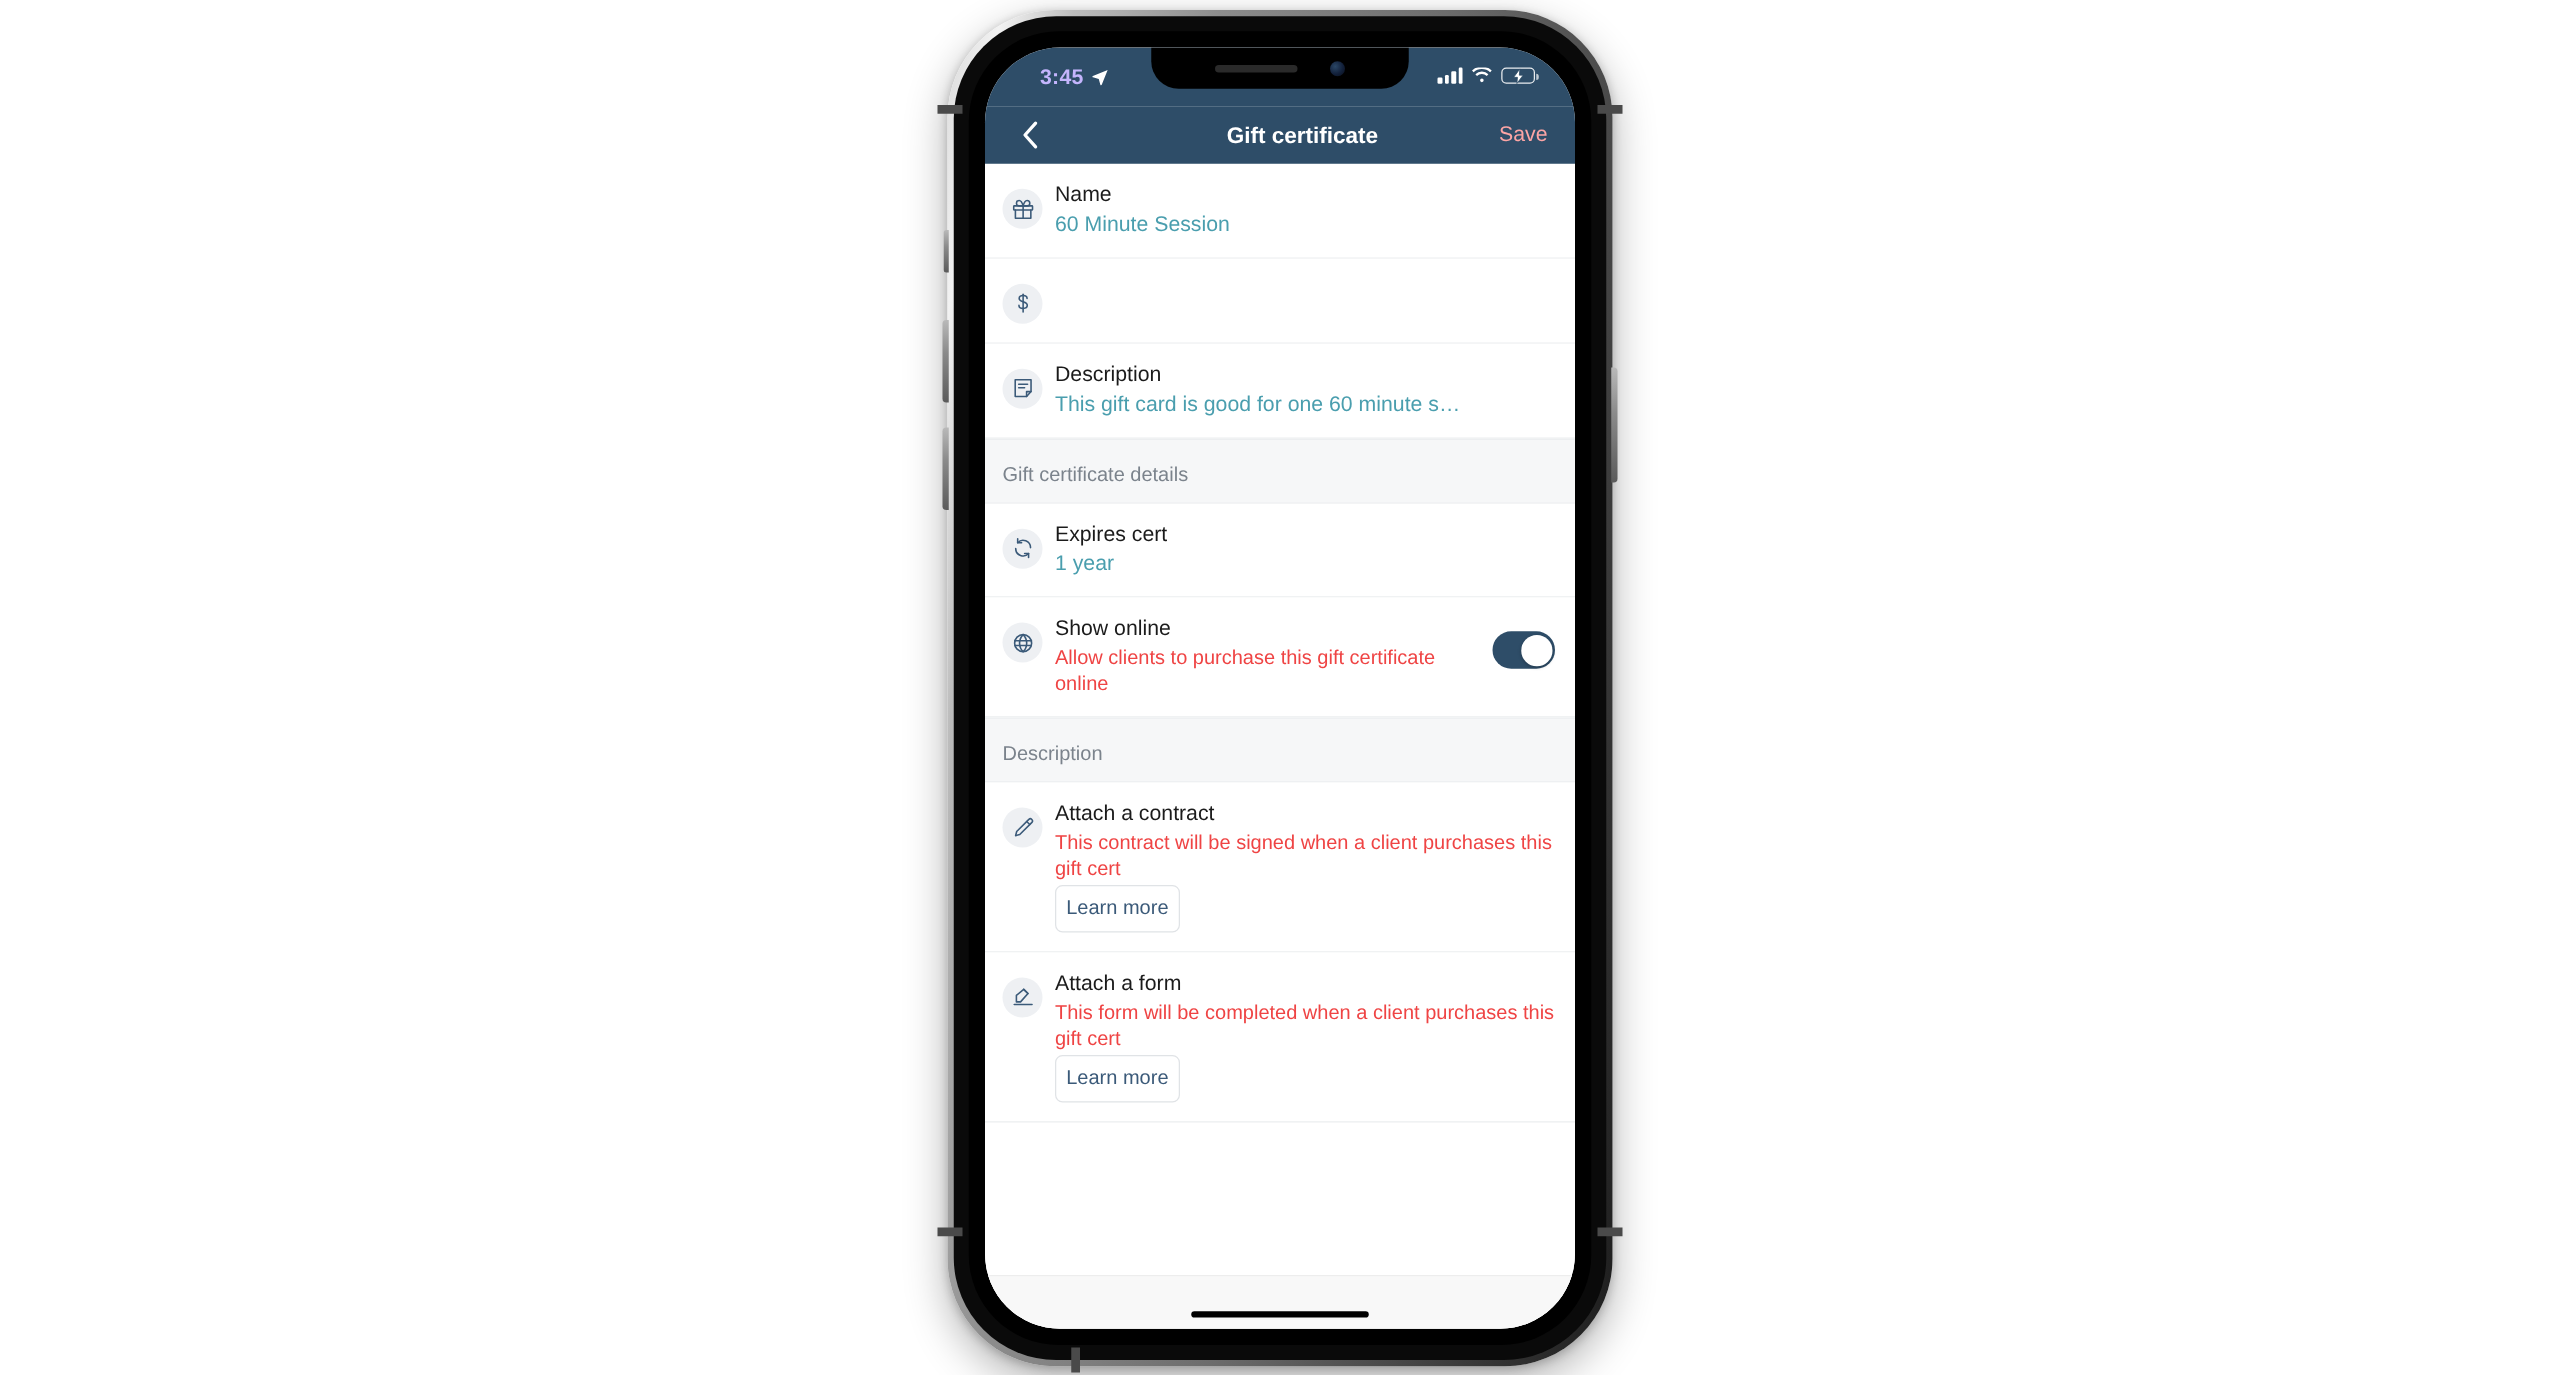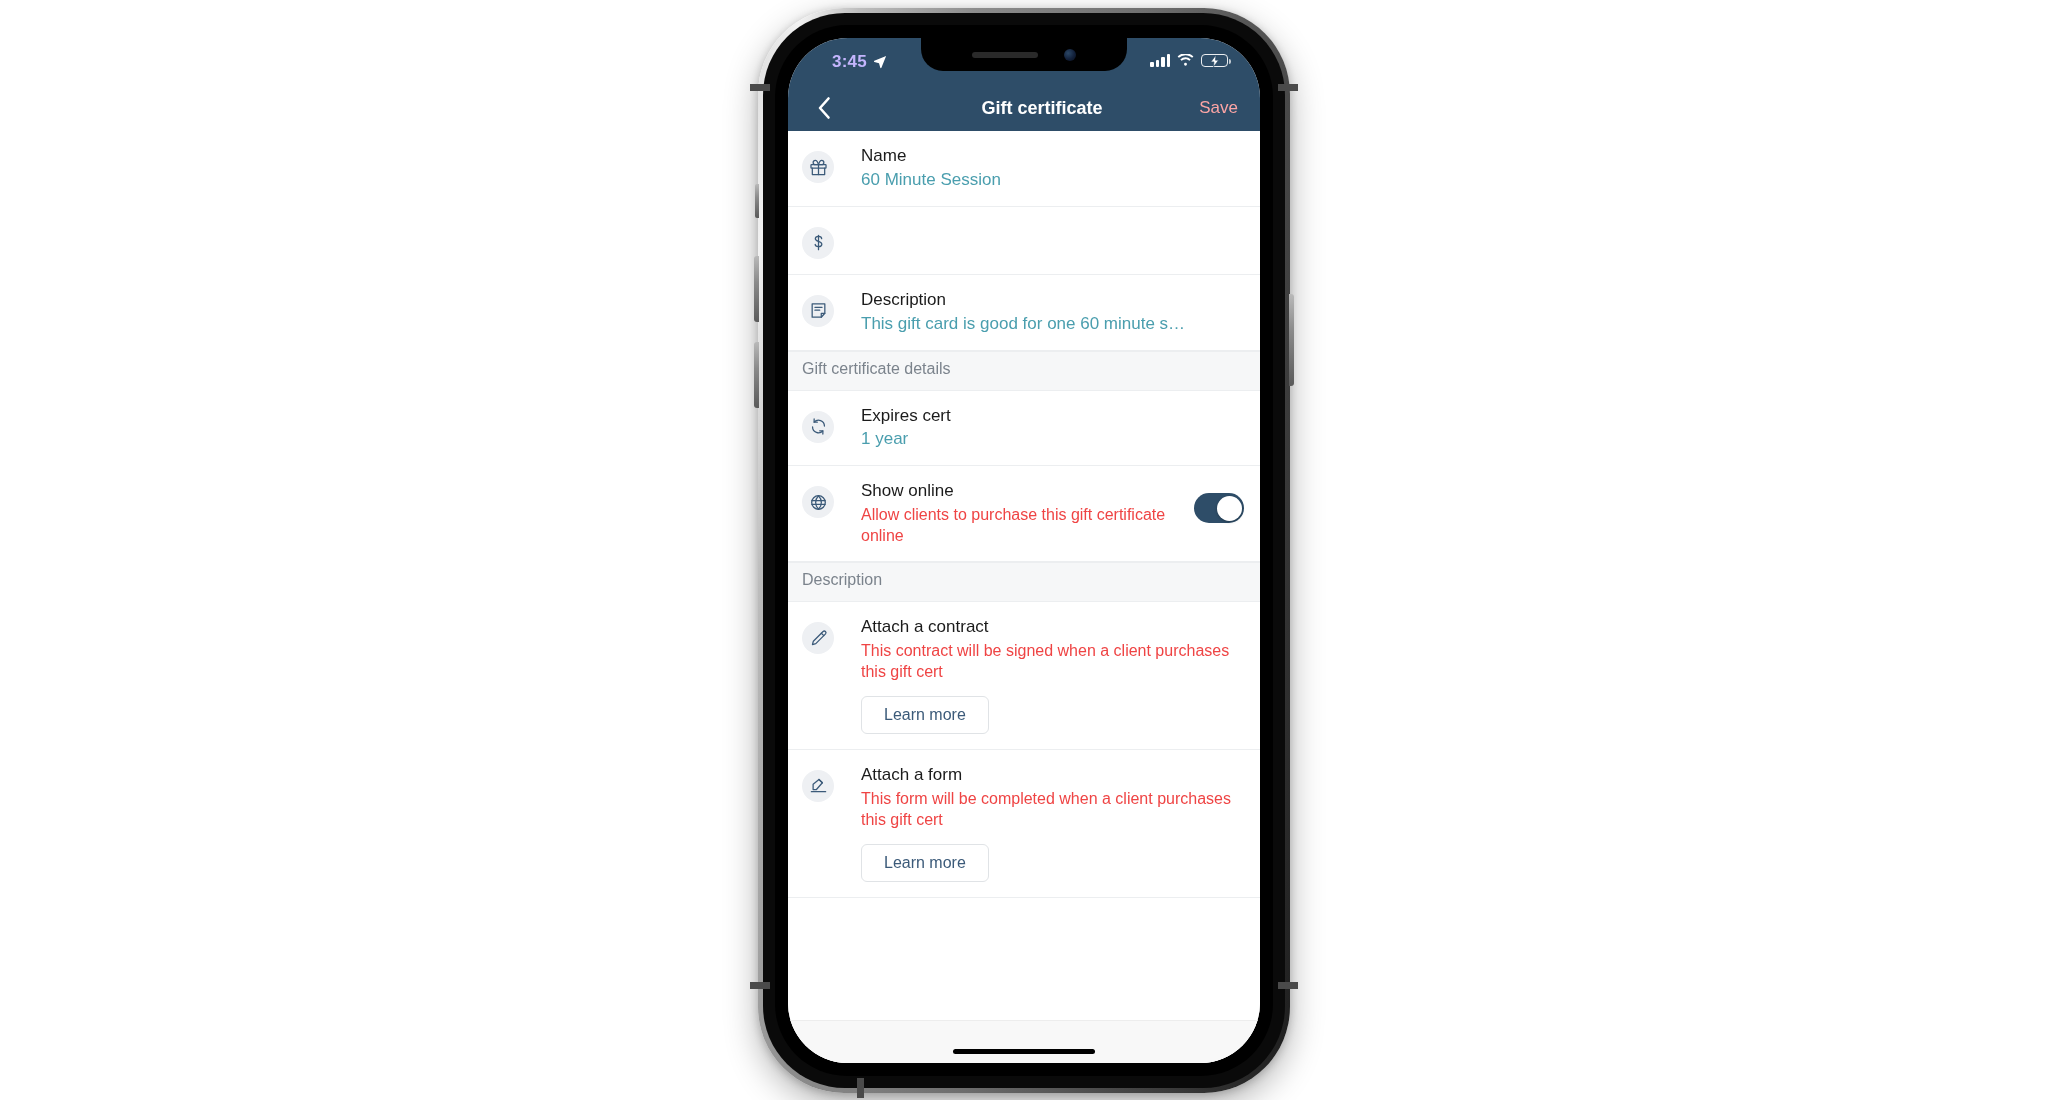--- a/index.html
+++ b/index.html
@@ -221,21 +221,20 @@
     overflow: hidden;
   }
 
   .row {
     display: flex;
     align-items: flex-start;
     padding: 15px 16px 15px 14px;
     background: #ffffff;
     border-bottom: 1px solid #eceef0;
     position: relative;
-    gap: 17px;
   }
   .row-icon {
     width: 32px;
     height: 32px;
     border-radius: 50%;
     background: #eef0f3;
     flex: 0 0 32px;
     display: flex;
     align-items: center;
     justify-content: center;
@@ -259,21 +258,21 @@
   }
   .row-sub {
     font-size: 16px;
     color: #ef4444;
     line-height: 1.32;
     margin-top: 2px;
   }
 
   .section-header {
     background: #f6f7f8;
-    padding: 8px 16px 12px 14px;
+    padding: 20px 16px 12px 14px;
     font-size: 16px;
     color: #7b838c;
     border-bottom: 1px solid #eceef0;
     border-top: 1px solid #eceef0;
   }
 
   .toggle {
     flex: 0 0 auto;
     width: 50px;
     height: 30px;
@@ -290,22 +289,22 @@
     left: 22.5px;
     width: 25px;
     height: 25px;
     border-radius: 50%;
     background: #ffffff;
     box-shadow: 0 1px 3px rgba(0,0,0,0.25);
   }
 
   .learn-btn {
     display: inline-block;
-    margin-top: 14px;
-    padding: 9px 22px;
+    margin-top: 2px;
+    padding: 9px 8px;
     border: 1px solid #e0e3e6;
     border-radius: 6px;
     background: #ffffff;
     color: #3b5a79;
     font-size: 16px;
     cursor: pointer;
     font-family: "Liberation Sans", sans-serif;
   }
 
   .home-area {

